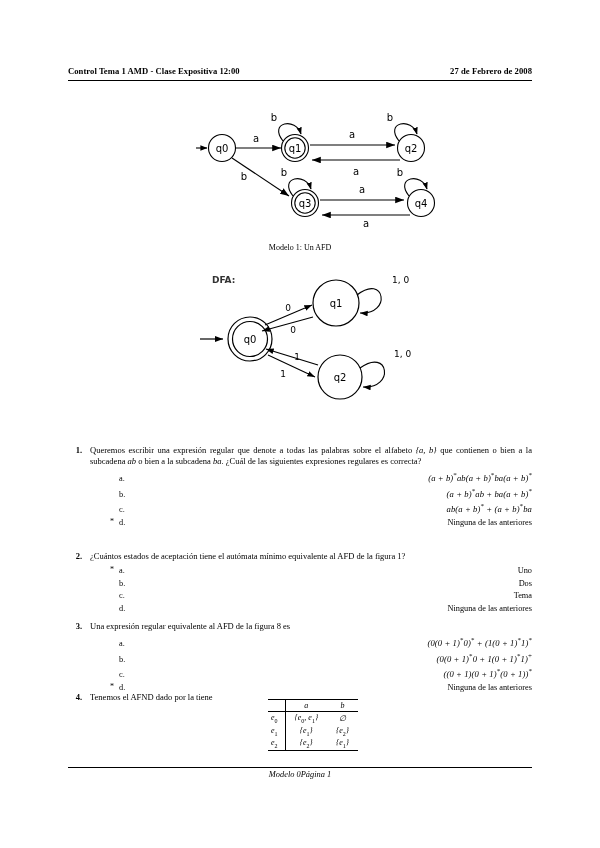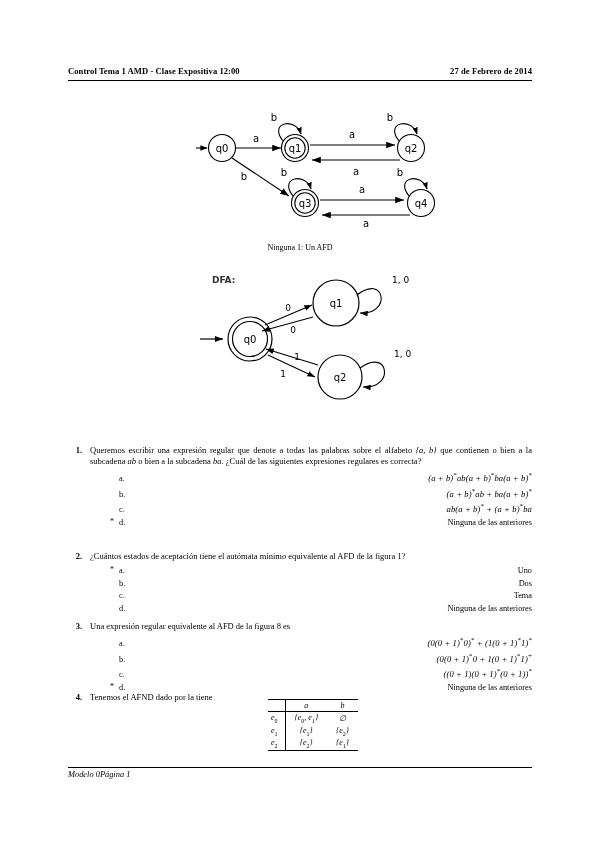--- a/index.html
+++ b/index.html
@@ -53,21 +53,21 @@
     width: 464px;
     height: 0;
     border-top: 1.1px solid #000;
   }
   .footer {
     position: absolute;
     left: 68px;
     top: 770px;
     width: 464px;
     display: flex;
-    justify-content: flex-start;
+    justify-content: center;
     font-style: italic;
     font-size: 8.4px;
   }
 
   
   .figure {
     position: absolute;
     left: 0;
     width: 600px;
     text-align: center;
@@ -179,21 +179,21 @@
     font-family: "DejaVu Sans", sans-serif;
   }
 </style>
 </head>
 <body>
 
 <div class="page">
 
   <div class="header">
     <span>Control Tema 1 AMD - Clase Expositiva 12:00</span>
-    <span>27 de Febrero de 2014</span>
+    <span>27 de Febrero de 2008</span>
   </div>
   <div class="header-rule"></div>
 
   <div class="figure" style="top:100px;">
     <svg width="600" height="130" viewBox="0 0 600 130">
       <defs>
         <marker id="ah" markerWidth="9" markerHeight="9" refX="8" refY="3" orient="auto" markerUnits="strokeWidth">
           <path d="M0,0 L8,3 L0,6 z" fill="#000"></path>
         </marker>
         <marker id="ahs" markerWidth="7" markerHeight="7" refX="6" refY="2.4" orient="auto" markerUnits="strokeWidth">
@@ -244,21 +244,21 @@
       <line x1="410" y1="115" x2="322" y2="115" stroke="#000" stroke-width="1.1" marker-end="url(#ah)"></line>
       <text x="366" y="127" font-size="10" text-anchor="middle" fill="#000">a</text>
 
       <circle cx="421" cy="103" r="13.5" fill="#fff" stroke="#000" stroke-width="1.1"></circle>
       <text x="421" y="106.5" font-size="10" text-anchor="middle" fill="#000">q4</text>
 
       <path d="M409,96 C394,77 422,72 427,89" fill="none" stroke="#000" stroke-width="1.1" marker-end="url(#ahs)"></path>
       <text x="400" y="76" font-size="10" text-anchor="middle" fill="#000">b</text>
     </svg>
   </div>
-  <div class="fig-caption" style="top:243px;">Ninguna 1: Un AFD</div>
+  <div class="fig-caption" style="top:243px;">Modelo 1: Un AFD</div>
 
   <div class="figure" style="top:265px;">
     <svg width="600" height="140" viewBox="0 0 600 140">
       <defs>
         <marker id="bh" markerWidth="8" markerHeight="8" refX="7" refY="2.6" orient="auto" markerUnits="strokeWidth">
           <path d="M0,0 L7,2.6 L0,5.2 z" fill="#000"></path>
         </marker>
       </defs>
 
       <text x="212" y="18" font-size="9" font-weight="bold" fill="#333">DFA:</text>

